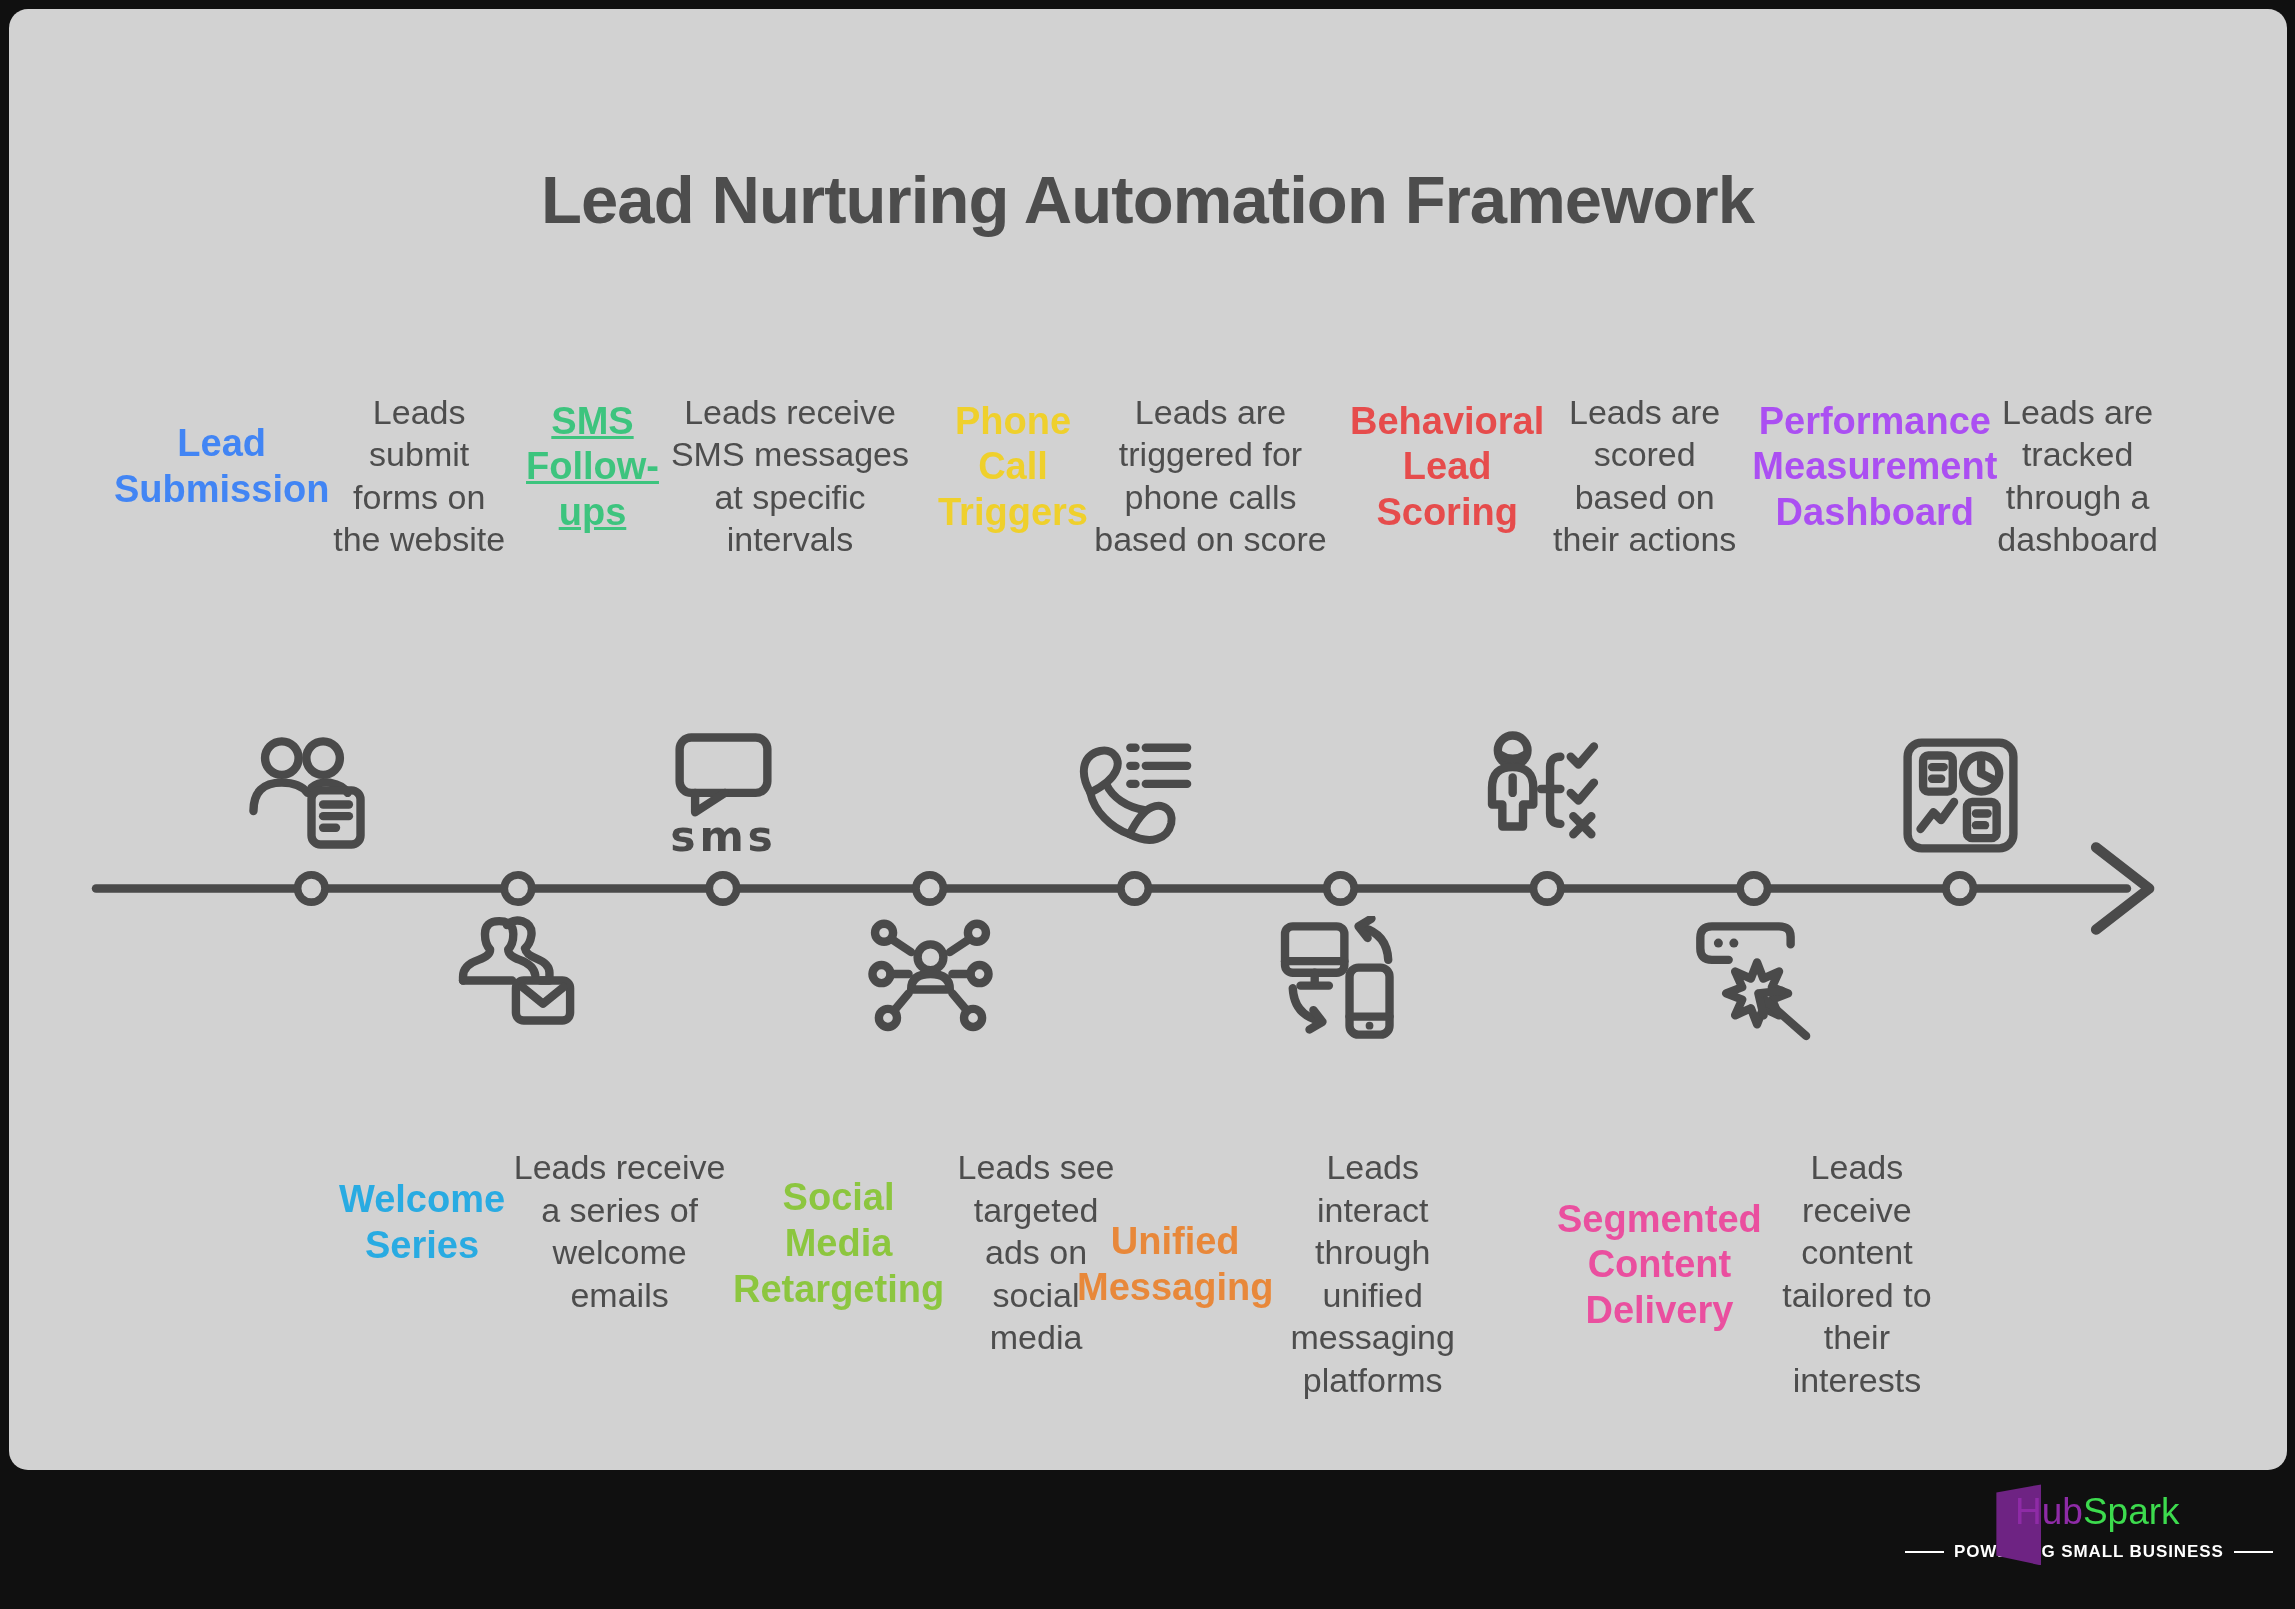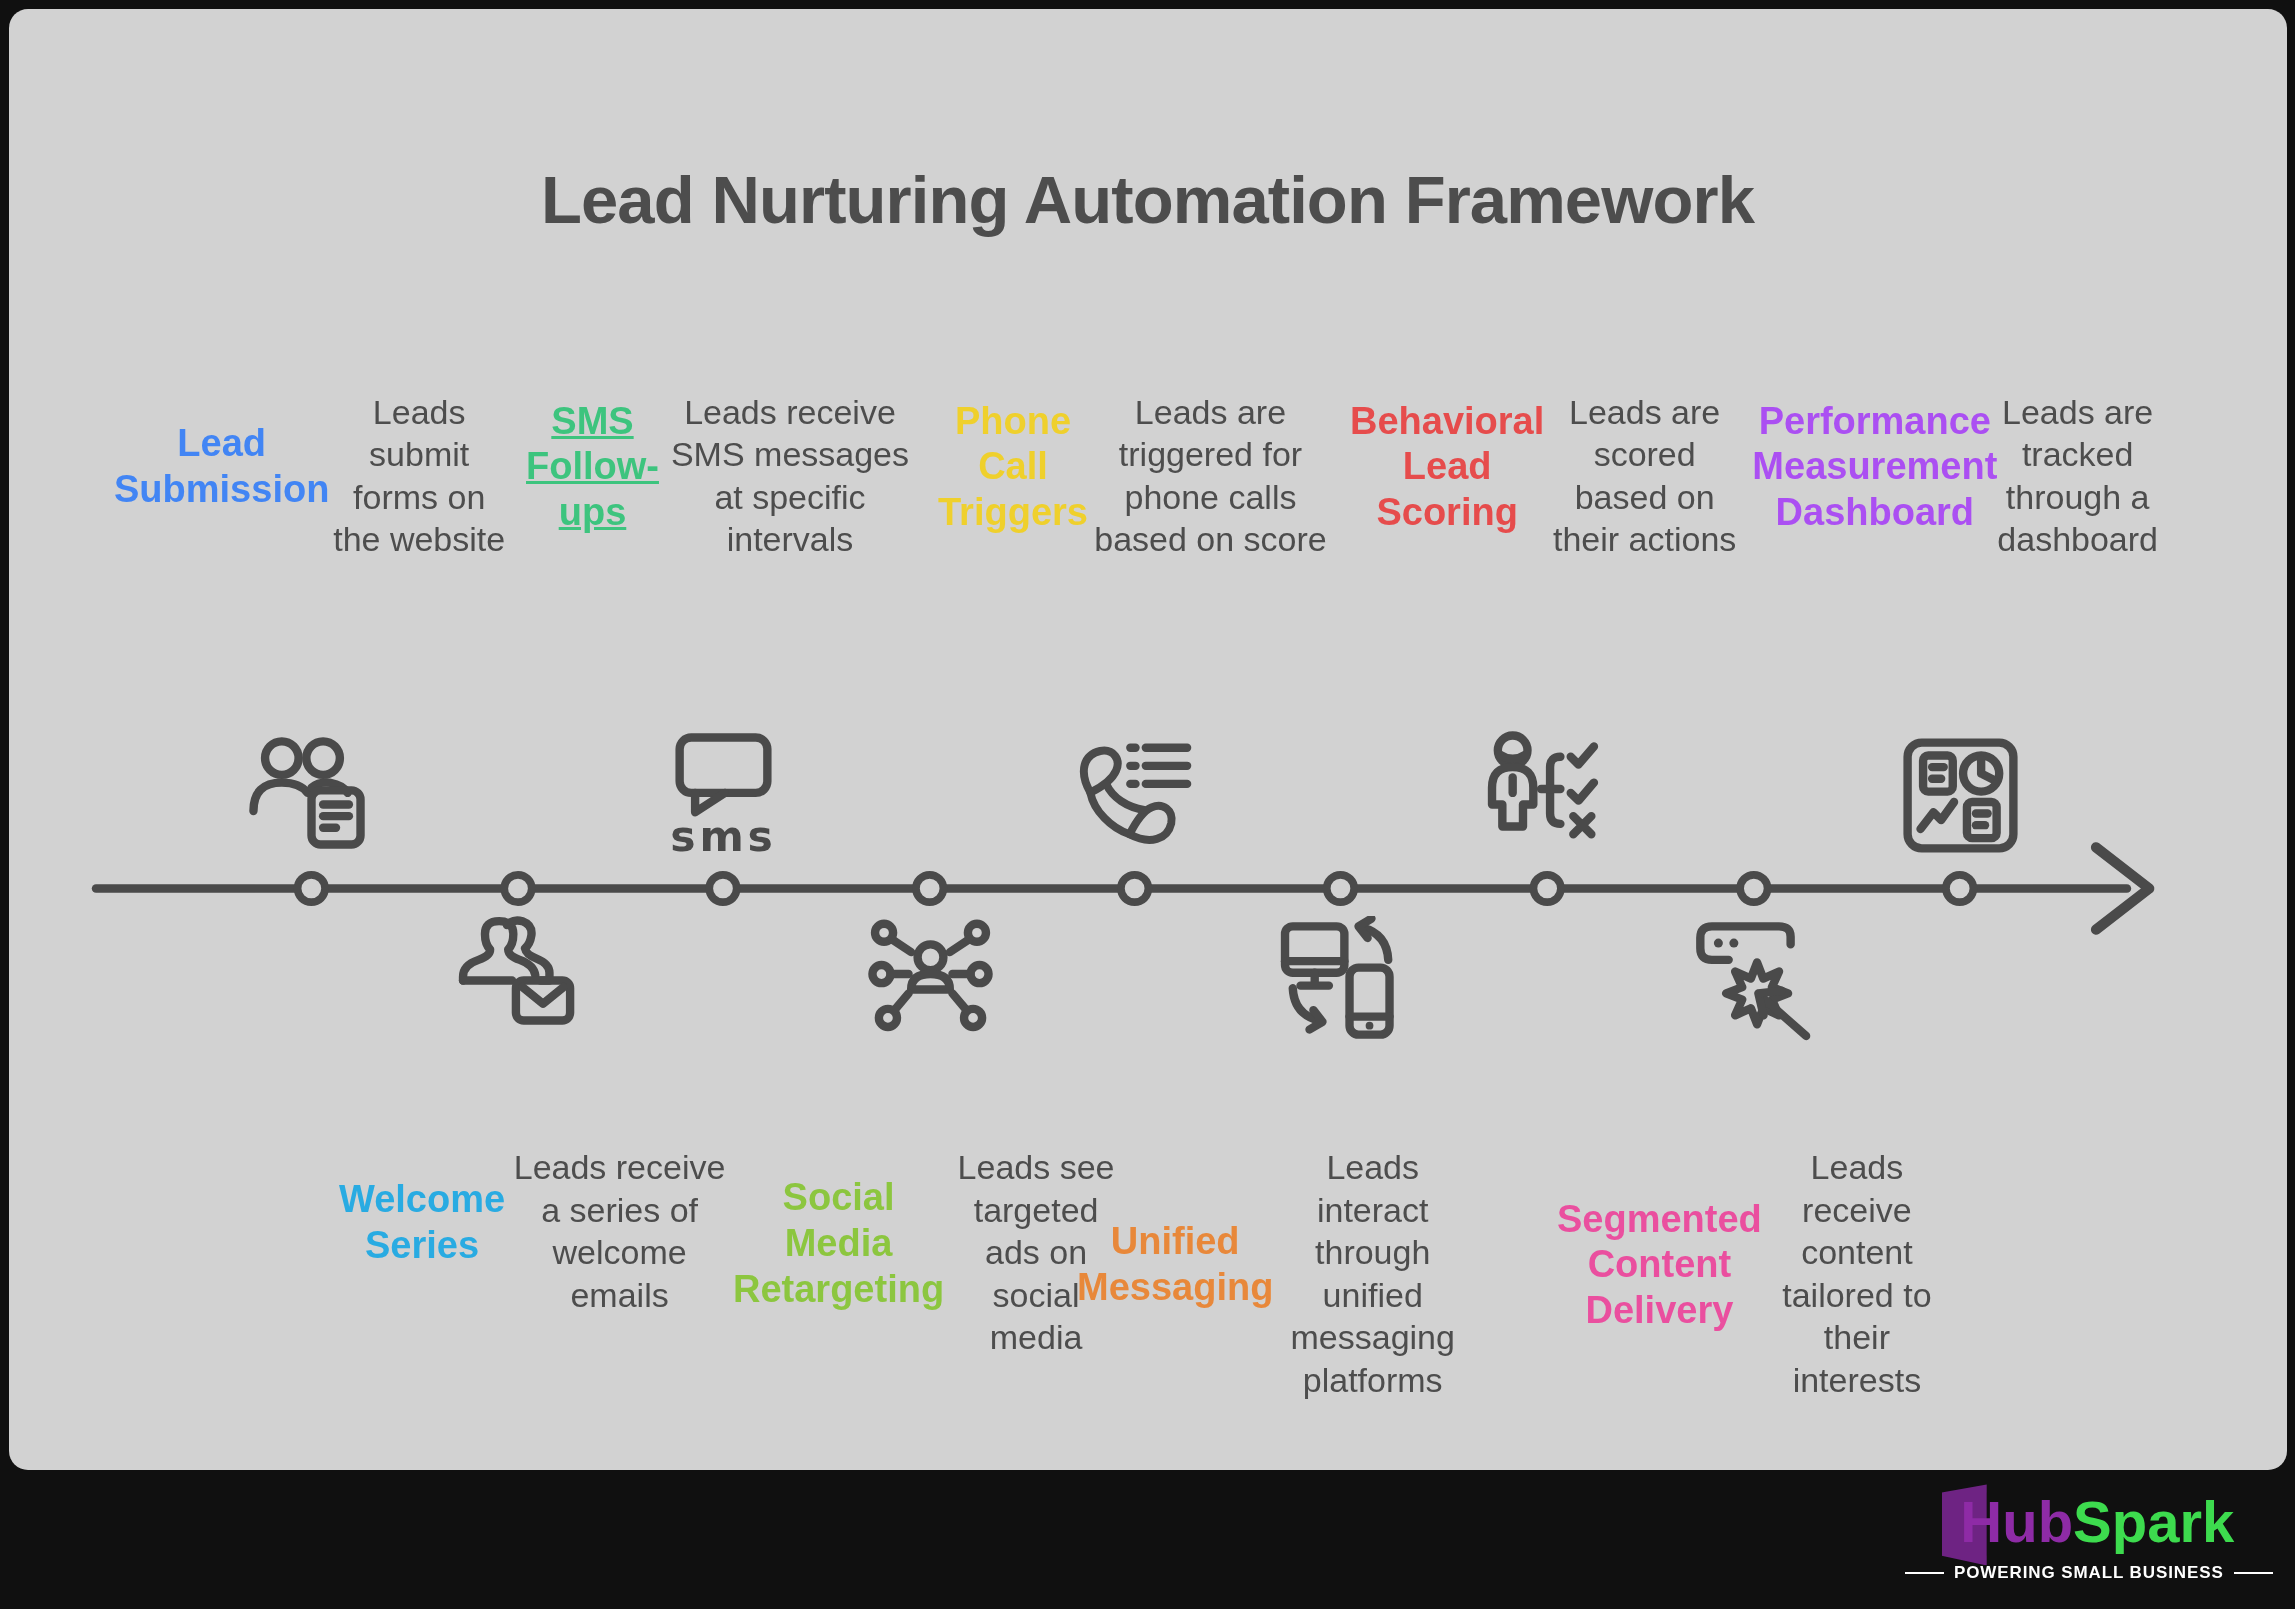--- a/index.html
+++ b/index.html
@@ -49,21 +49,21 @@
   .icn .fill{fill:#4a4a4a;stroke:none;}
   .icn text{
     fill:#4a4a4a;stroke:none;font-family:"DejaVu Sans", sans-serif;
     font-size:33px;font-weight:bold;letter-spacing:3px;text-anchor:middle;
   }
   
   .brand{
     position:absolute;right:22px;top:1493px;
     display:flex;flex-direction:column;align-items:center;
   }
-  .brand-row{position:relative;font-size:58px;font-weight:bold;line-height:1;padding-left:17px;}
+  .brand-row{position:relative;font-size:37px;font-weight:normal;line-height:1;padding-left:17px;}
   .door{
     position:absolute;left:-1.7px;top:-8.6px;width:45px;height:81px;
     background:#6e2383;clip-path:polygon(0 10%,100% 0,100% 100%,0 88%);
   }
   .bh{color:#8e2ba6;position:relative;}
   .bs{color:#3ddb4e;position:relative;}
   .tagline-row{display:flex;align-items:center;gap:10.3px;margin-top:12px;}
   .tl-line{width:39px;height:2.6px;background:#ffffff;}
   .tl-text{color:#ffffff;font-size:17px;font-weight:bold;letter-spacing:0.9px;white-space:nowrap;}
 </style>

